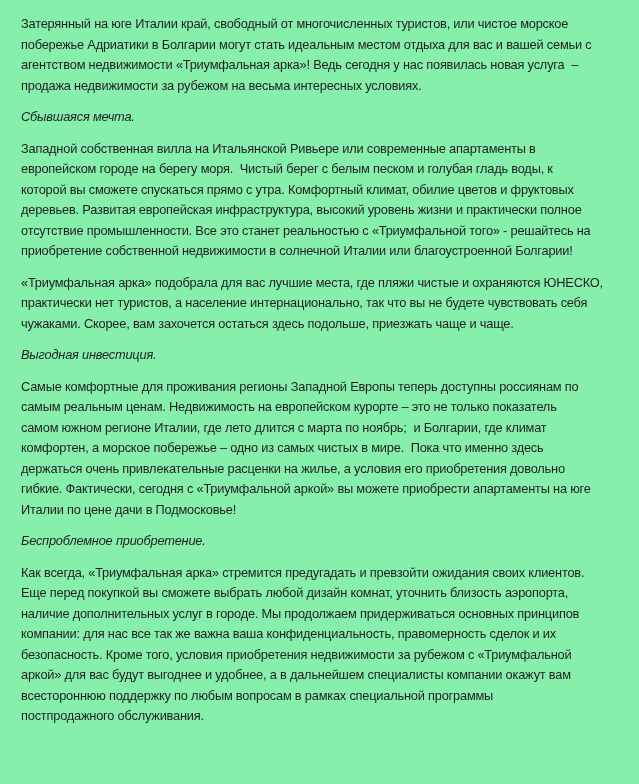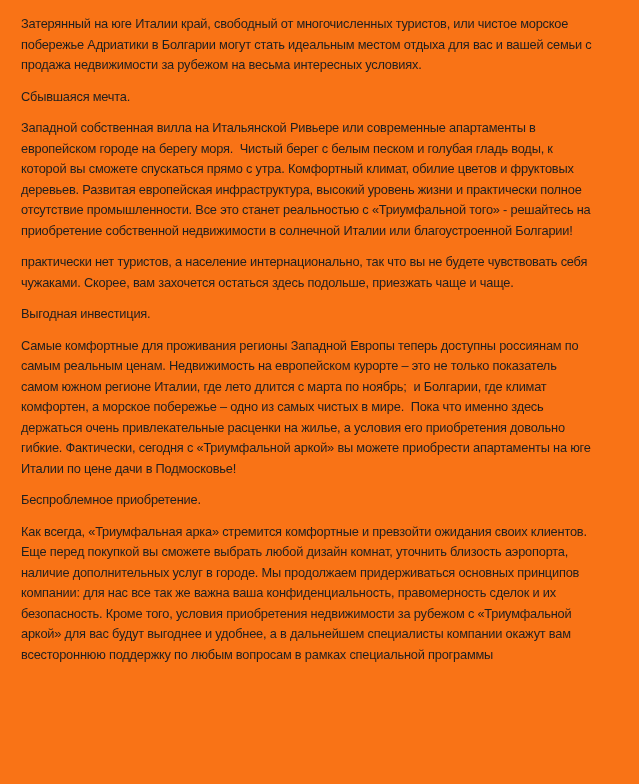--- a/index.html
+++ b/index.html
@@ -4,82 +4,86 @@
 <style>
   html, body {
     margin: 0;
     padding: 0;
     background: #ffffff;
   }
   .page {
     position: relative;
     width: 639px;
     height: 784px;
-    background: #f97316;
+    background: #86efac;
     box-sizing: border-box;
     padding: 14px 18px 0 21px;
     overflow: hidden;
     font-family: "Liberation Sans", "DejaVu Sans", sans-serif;
     font-size: 12.8px;
     line-height: 20.5px;
     letter-spacing: -0.2px;
     color: #1f1f1f;
   }
   .block {
     margin: 0 0 11px 0;
   }
   .block.heading {
+    font-style: italic;
   }
   .line {
     white-space: pre;
   }
 </style>
 </head>
 <body>
 
 <div class="page">
   <div id="doc-root">
       <div class="block paragraph">
         <div class="line">Затерянный на юге Италии край, свободный от многочисленных туристов, или чистое морское</div>
         <div class="line">побережье Адриатики в Болгарии могут стать идеальным местом отдыха для вас и вашей семьи с</div>
+        <div class="line">агентством недвижимости «Триумфальная арка»! Ведь сегодня у нас появилась новая услуга  –</div>
         <div class="line">продажа недвижимости за рубежом на весьма интересных условиях.</div>
       </div>
       <div class="block heading">
         <div class="line">Сбывшаяся мечта.</div>
       </div>
       <div class="block paragraph">
         <div class="line">Западной собственная вилла на Итальянской Ривьере или современные апартаменты в</div>
         <div class="line">европейском городе на берегу моря.  Чистый берег с белым песком и голубая гладь воды, к</div>
         <div class="line">которой вы сможете спускаться прямо с утра. Комфортный климат, обилие цветов и фруктовых</div>
         <div class="line">деревьев. Развитая европейская инфраструктура, высокий уровень жизни и практически полное</div>
         <div class="line">отсутствие промышленности. Все это станет реальностью с «Триумфальной того» - решайтесь на</div>
         <div class="line">приобретение собственной недвижимости в солнечной Италии или благоустроенной Болгарии!</div>
       </div>
       <div class="block paragraph">
+        <div class="line">«Триумфальная арка» подобрала для вас лучшие места, где пляжи чистые и охраняются ЮНЕСКО,</div>
         <div class="line">практически нет туристов, а население интернационально, так что вы не будете чувствовать себя</div>
         <div class="line">чужаками. Скорее, вам захочется остаться здесь подольше, приезжать чаще и чаще.</div>
       </div>
       <div class="block heading">
         <div class="line">Выгодная инвестиция.</div>
       </div>
       <div class="block paragraph">
         <div class="line">Самые комфортные для проживания регионы Западной Европы теперь доступны россиянам по</div>
         <div class="line">самым реальным ценам. Недвижимость на европейском курорте – это не только показатель</div>
         <div class="line">самом южном регионе Италии, где лето длится с марта по ноябрь;  и Болгарии, где климат</div>
         <div class="line">комфортен, а морское побережье – одно из самых чистых в мире.  Пока что именно здесь</div>
         <div class="line">держаться очень привлекательные расценки на жилье, а условия его приобретения довольно</div>
         <div class="line">гибкие. Фактически, сегодня с «Триумфальной аркой» вы можете приобрести апартаменты на юге</div>
         <div class="line">Италии по цене дачи в Подмосковье!</div>
       </div>
       <div class="block heading">
         <div class="line">Беспроблемное приобретение.</div>
       </div>
       <div class="block paragraph">
-        <div class="line">Как всегда, «Триумфальная арка» стремится комфортные и превзойти ожидания своих клиентов.</div>
+        <div class="line">Как всегда, «Триумфальная арка» стремится предугадать и превзойти ожидания своих клиентов.</div>
         <div class="line">Еще перед покупкой вы сможете выбрать любой дизайн комнат, уточнить близость аэропорта,</div>
         <div class="line">наличие дополнительных услуг в городе. Мы продолжаем придерживаться основных принципов</div>
         <div class="line">компании: для нас все так же важна ваша конфиденциальность, правомерность сделок и их</div>
         <div class="line">безопасность. Кроме того, условия приобретения недвижимости за рубежом с «Триумфальной</div>
         <div class="line">аркой» для вас будут выгоднее и удобнее, а в дальнейшем специалисты компании окажут вам</div>
         <div class="line">всестороннюю поддержку по любым вопросам в рамках специальной программы</div>
+        <div class="line">постпродажного обслуживания.</div>
       </div>
     </div>
 </div>
 
 </body></html>

